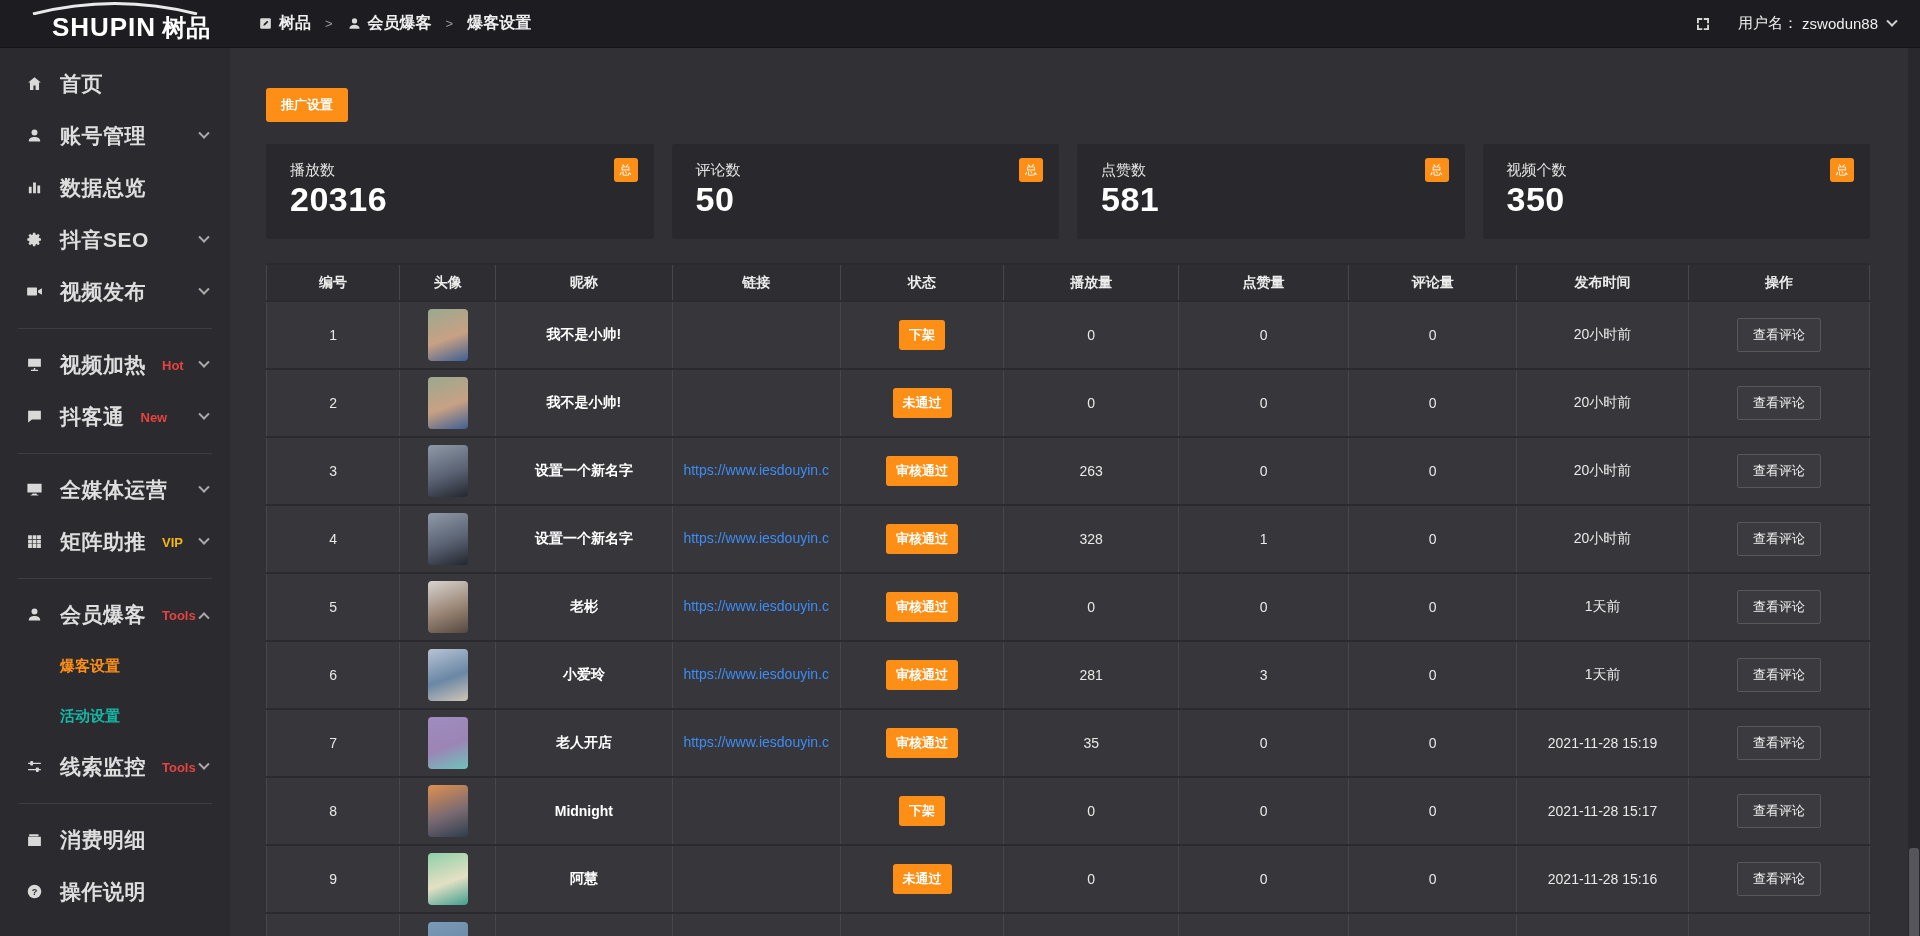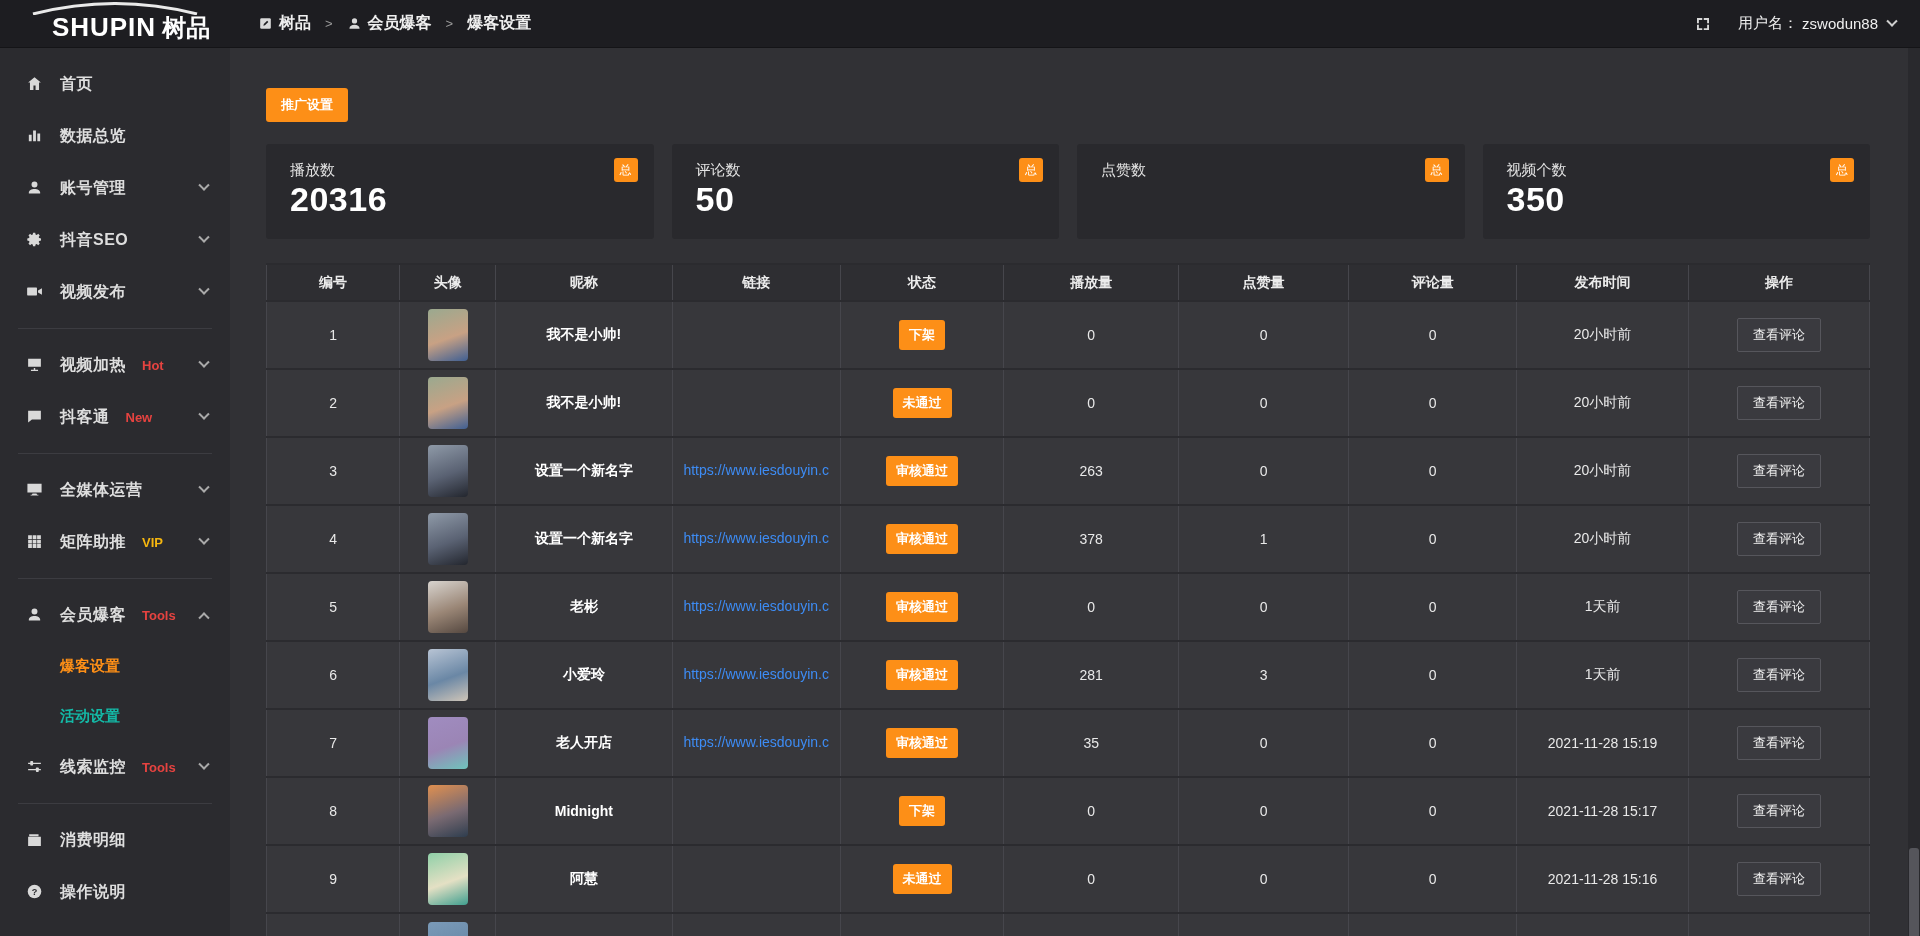--- a/index.html
+++ b/index.html
@@ -23,21 +23,21 @@
   .topbar-right { margin-left:auto; display:flex; align-items:center; gap:26px; margin-right:24px; }
   .fullscreen-btn { width:18px; height:18px; cursor:pointer; display:flex; }
   .user-box { display:flex; align-items:center; color:#efefef; font-size:15px; cursor:pointer; gap:4px; }
 
   
   .sidebar { position:fixed; top:48px; left:0; width:230px; height:888px;
     background:#2b2b2f; overflow:hidden; padding-top:10px; }
   .side-item { display:flex; align-items:center; height:52px; padding:0 22px 0 26px;
     cursor:pointer; color:#dedede; }
   .side-icon { width:18px; height:18px; display:flex; margin-right:16px; flex:none; }
-  .side-label { font-size:16px; font-weight:bold; letter-spacing:.5px; }
+  .side-label { font-size:21px; font-weight:bold; letter-spacing:.5px; }
   .side-badge { font-size:13px; font-weight:bold; margin-left:16px; }
   .chev { width:8px; height:8px; border-right:2px solid #aaa; border-bottom:2px solid #aaa;
     margin-left:auto; flex:none; }
   .chev.down { transform:rotate(45deg) translate(-2px,-2px); }
   .chev.up   { transform:rotate(-135deg) translate(-2px,-2px); }
   .side-children { }
   .side-sub { height:50px; line-height:50px; padding-left:60px; font-size:15px;
     font-weight:bold; color:#14b8a6; cursor:pointer; }
   .side-sub.active { color:var(--accent,#fd8f17); }
   .side-divider { height:1px; background:#3c3c41; margin:10px 18px; }
@@ -136,36 +136,36 @@
           <path d="M12 3l9 7.6h-2.6V21h-4.9v-6.2H10.5V21H5.6V10.6H3z"></path>
         </svg>
       </span>
     <span class="side-label">首页</span>
 
   </div>
 
   <div class="side-item">
     <span class="side-icon">
         <svg viewBox="0 0 24 24" width="17" height="17" fill="#d9d9d9">
+          <path d="M12 12a4.2 4.2 0 1 0 0-8.4 4.2 4.2 0 0 0 0 8.4zm0 2c-4.4 0-8 2.2-8 5v1.4h16V19c0-2.8-3.6-5-8-5z"></path>
+        </svg>
+      </span>
+    <span class="side-label">账号管理</span>
+
+    <span class="chev down"></span>
+  </div>
+
+  <div class="side-item">
+    <span class="side-icon">
+        <svg viewBox="0 0 24 24" width="17" height="17" fill="#d9d9d9">
           <path d="M4 11h4v9H4zM10 5h4v15h-4zM16 9h4v11h-4z"></path>
         </svg>
       </span>
     <span class="side-label">数据总览</span>
 
-  </div>
-
-  <div class="side-item">
-    <span class="side-icon">
-        <svg viewBox="0 0 24 24" width="17" height="17" fill="#d9d9d9">
-          <path d="M12 12a4.2 4.2 0 1 0 0-8.4 4.2 4.2 0 0 0 0 8.4zm0 2c-4.4 0-8 2.2-8 5v1.4h16V19c0-2.8-3.6-5-8-5z"></path>
-        </svg>
-      </span>
-    <span class="side-label">账号管理</span>
-
-    <span class="chev down"></span>
   </div>
 
   <div class="side-item">
     <span class="side-icon">
         <svg viewBox="0 0 24 24" width="17" height="17" fill="#d9d9d9">
           <path d="M12 8.2a3.8 3.8 0 1 0 0 7.6 3.8 3.8 0 0 0 0-7.6zm9.2 5.3v-3l-2.6-.5a7 7 0 0 0-.7-1.7l1.5-2.1-2.1-2.2-2.2 1.5a7 7 0 0 0-1.6-.6L13 2.3h-3l-.5 2.6a7 7 0 0 0-1.6.6L5.7 4 3.5 6.2 5 8.3a7 7 0 0 0-.7 1.7l-2.5.5v3l2.5.5a7 7 0 0 0 .7 1.7l-1.5 2.1 2.2 2.2 2.2-1.5a7 7 0 0 0 1.6.6l.5 2.6h3l.5-2.6a7 7 0 0 0 1.6-.6l2.2 1.5 2.1-2.2-1.5-2.1a7 7 0 0 0 .7-1.7z"></path>
         </svg>
       </span>
     <span class="side-label">抖音SEO</span>
 
@@ -293,20 +293,21 @@
   </div>
 
   <div class="card">
     <div class="card-label">评论数</div>
     <div class="card-value">50</div>
     <div class="card-badge">总</div>
   </div>
 
   <div class="card">
     <div class="card-label">点赞数</div>
+    <div class="card-value">581</div>
     <div class="card-badge">总</div>
   </div>
 
   <div class="card">
     <div class="card-label">视频个数</div>
     <div class="card-value">350</div>
     <div class="card-badge">总</div>
   </div>
 </div>
 
@@ -385,21 +386,21 @@
   </tr>
 
   <tr>
     <td>4</td>
     <td>
               <div class="avatar" style="background: linear-gradient(160deg, rgb(143, 154, 168) 0%, rgb(90, 98, 115) 55%, rgb(35, 38, 46) 100%);"></div>
             </td>
     <td class="nick">设置一个新名字</td>
     <td><a class="cell-link" href="#">https://www.iesdouyin.c</a></td>
     <td><span class="status-badge">审核通过</span></td>
-    <td>378</td>
+    <td>328</td>
     <td>1</td>
     <td>0</td>
     <td>20小时前</td>
     <td><button class="action-btn">查看评论</button></td>
   </tr>
 
   <tr>
     <td>5</td>
     <td>
               <div class="avatar" style="background: linear-gradient(160deg, rgb(216, 212, 207) 0%, rgb(154, 134, 118) 55%, rgb(85, 72, 64) 100%);"></div>

